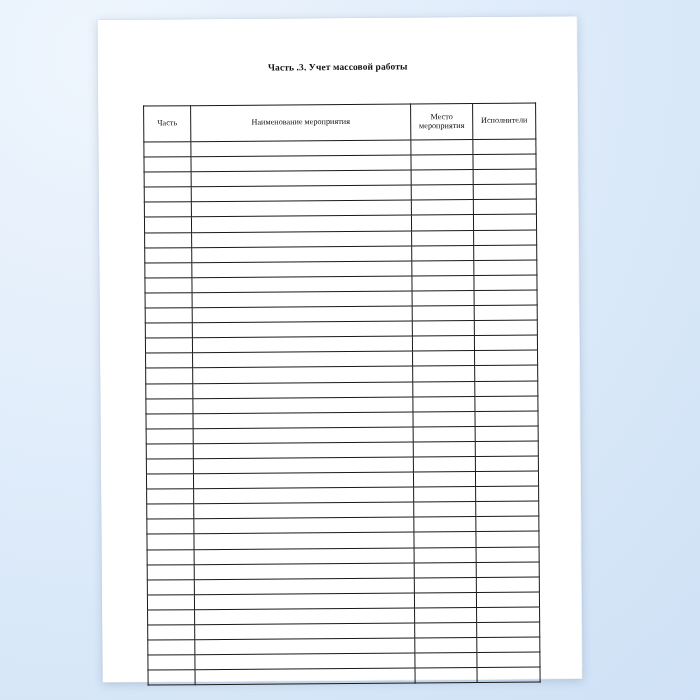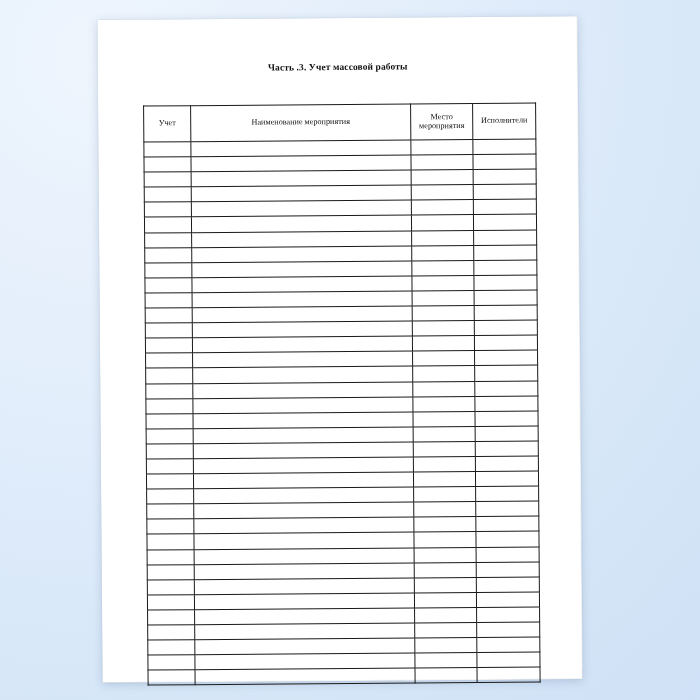--- a/index.html
+++ b/index.html
@@ -112,21 +112,21 @@
     <div id="table-area">
       <table class="ledger">
         <colgroup>
           <col class="c-date">
           <col class="c-name">
           <col class="c-place">
           <col class="c-exec">
         </colgroup>
         <thead>
           <tr>
-            <th>Учет</th>
+            <th>Часть</th>
             <th>Наименование мероприятия</th>
             <th>Место мероприятия</th>
             <th>Исполнители</th>
           </tr>
         </thead>
         <tbody id="ledger-body">
             <tr>
               <td></td>
               <td></td>
               <td></td>

